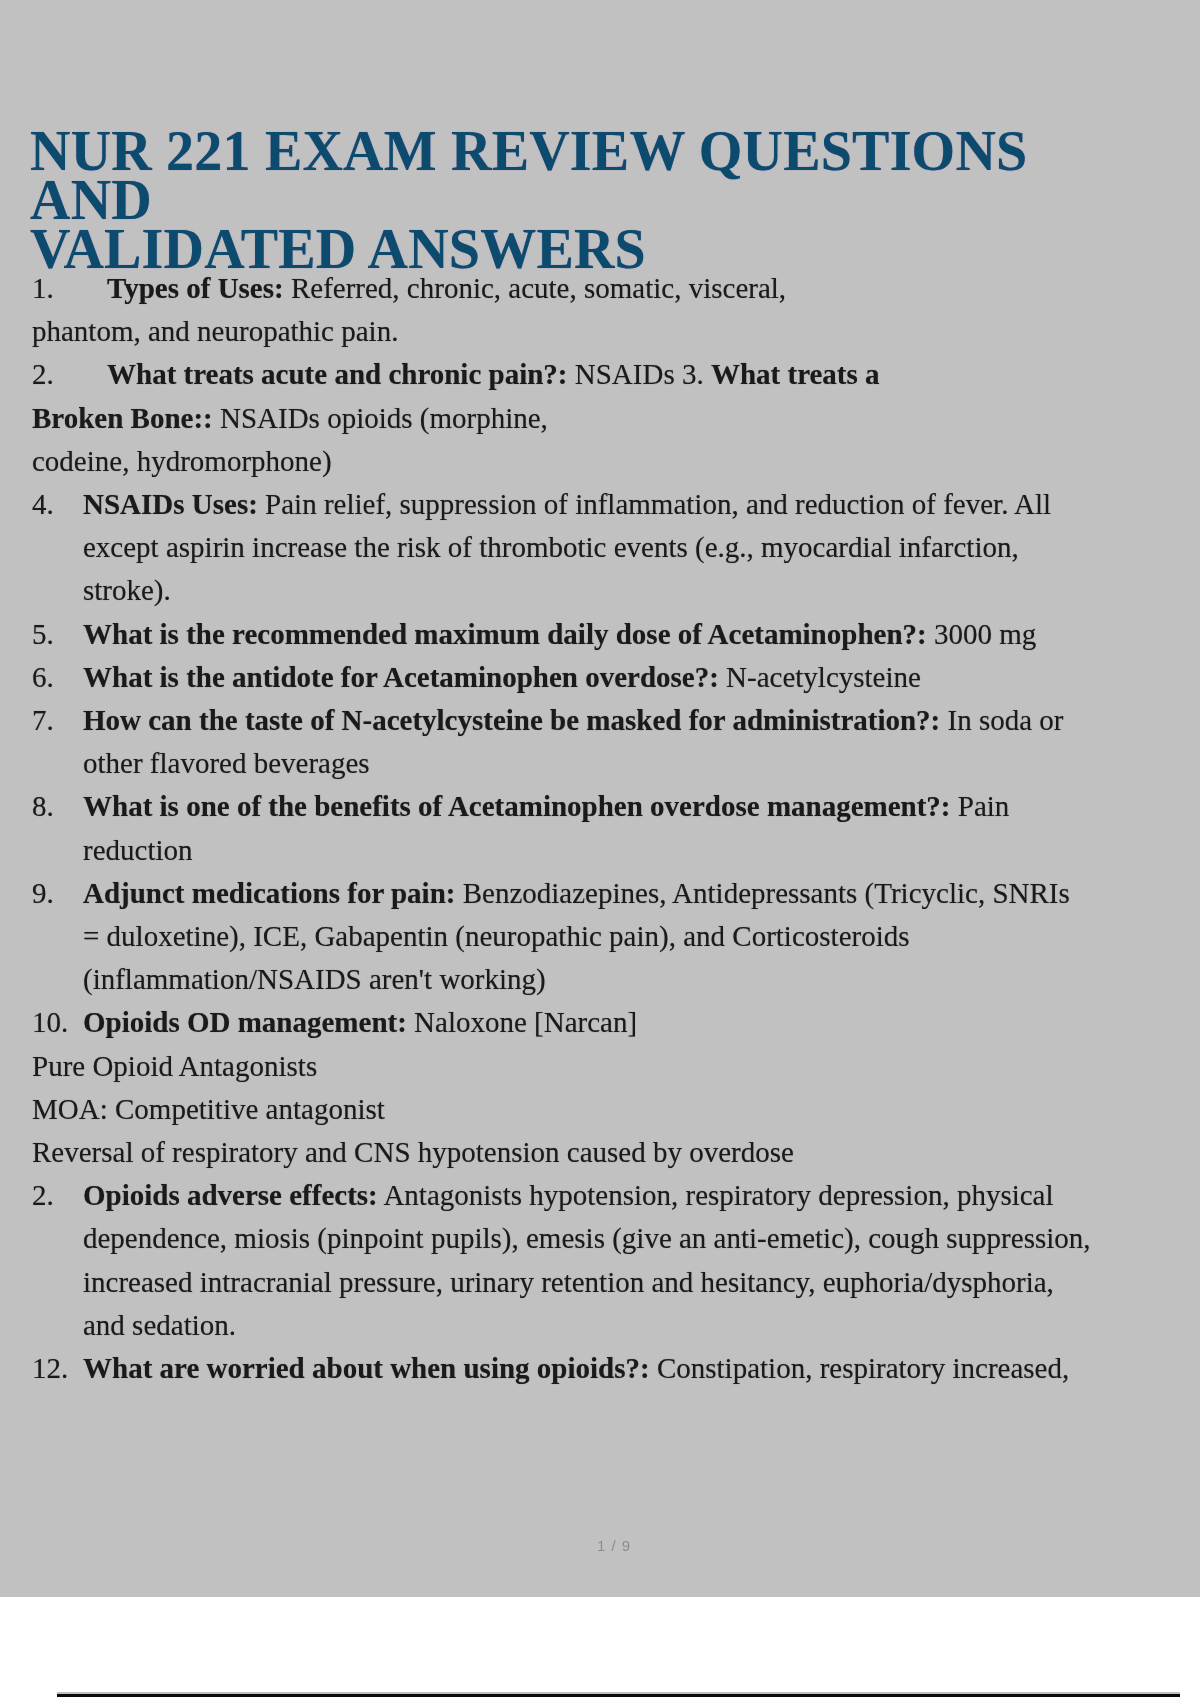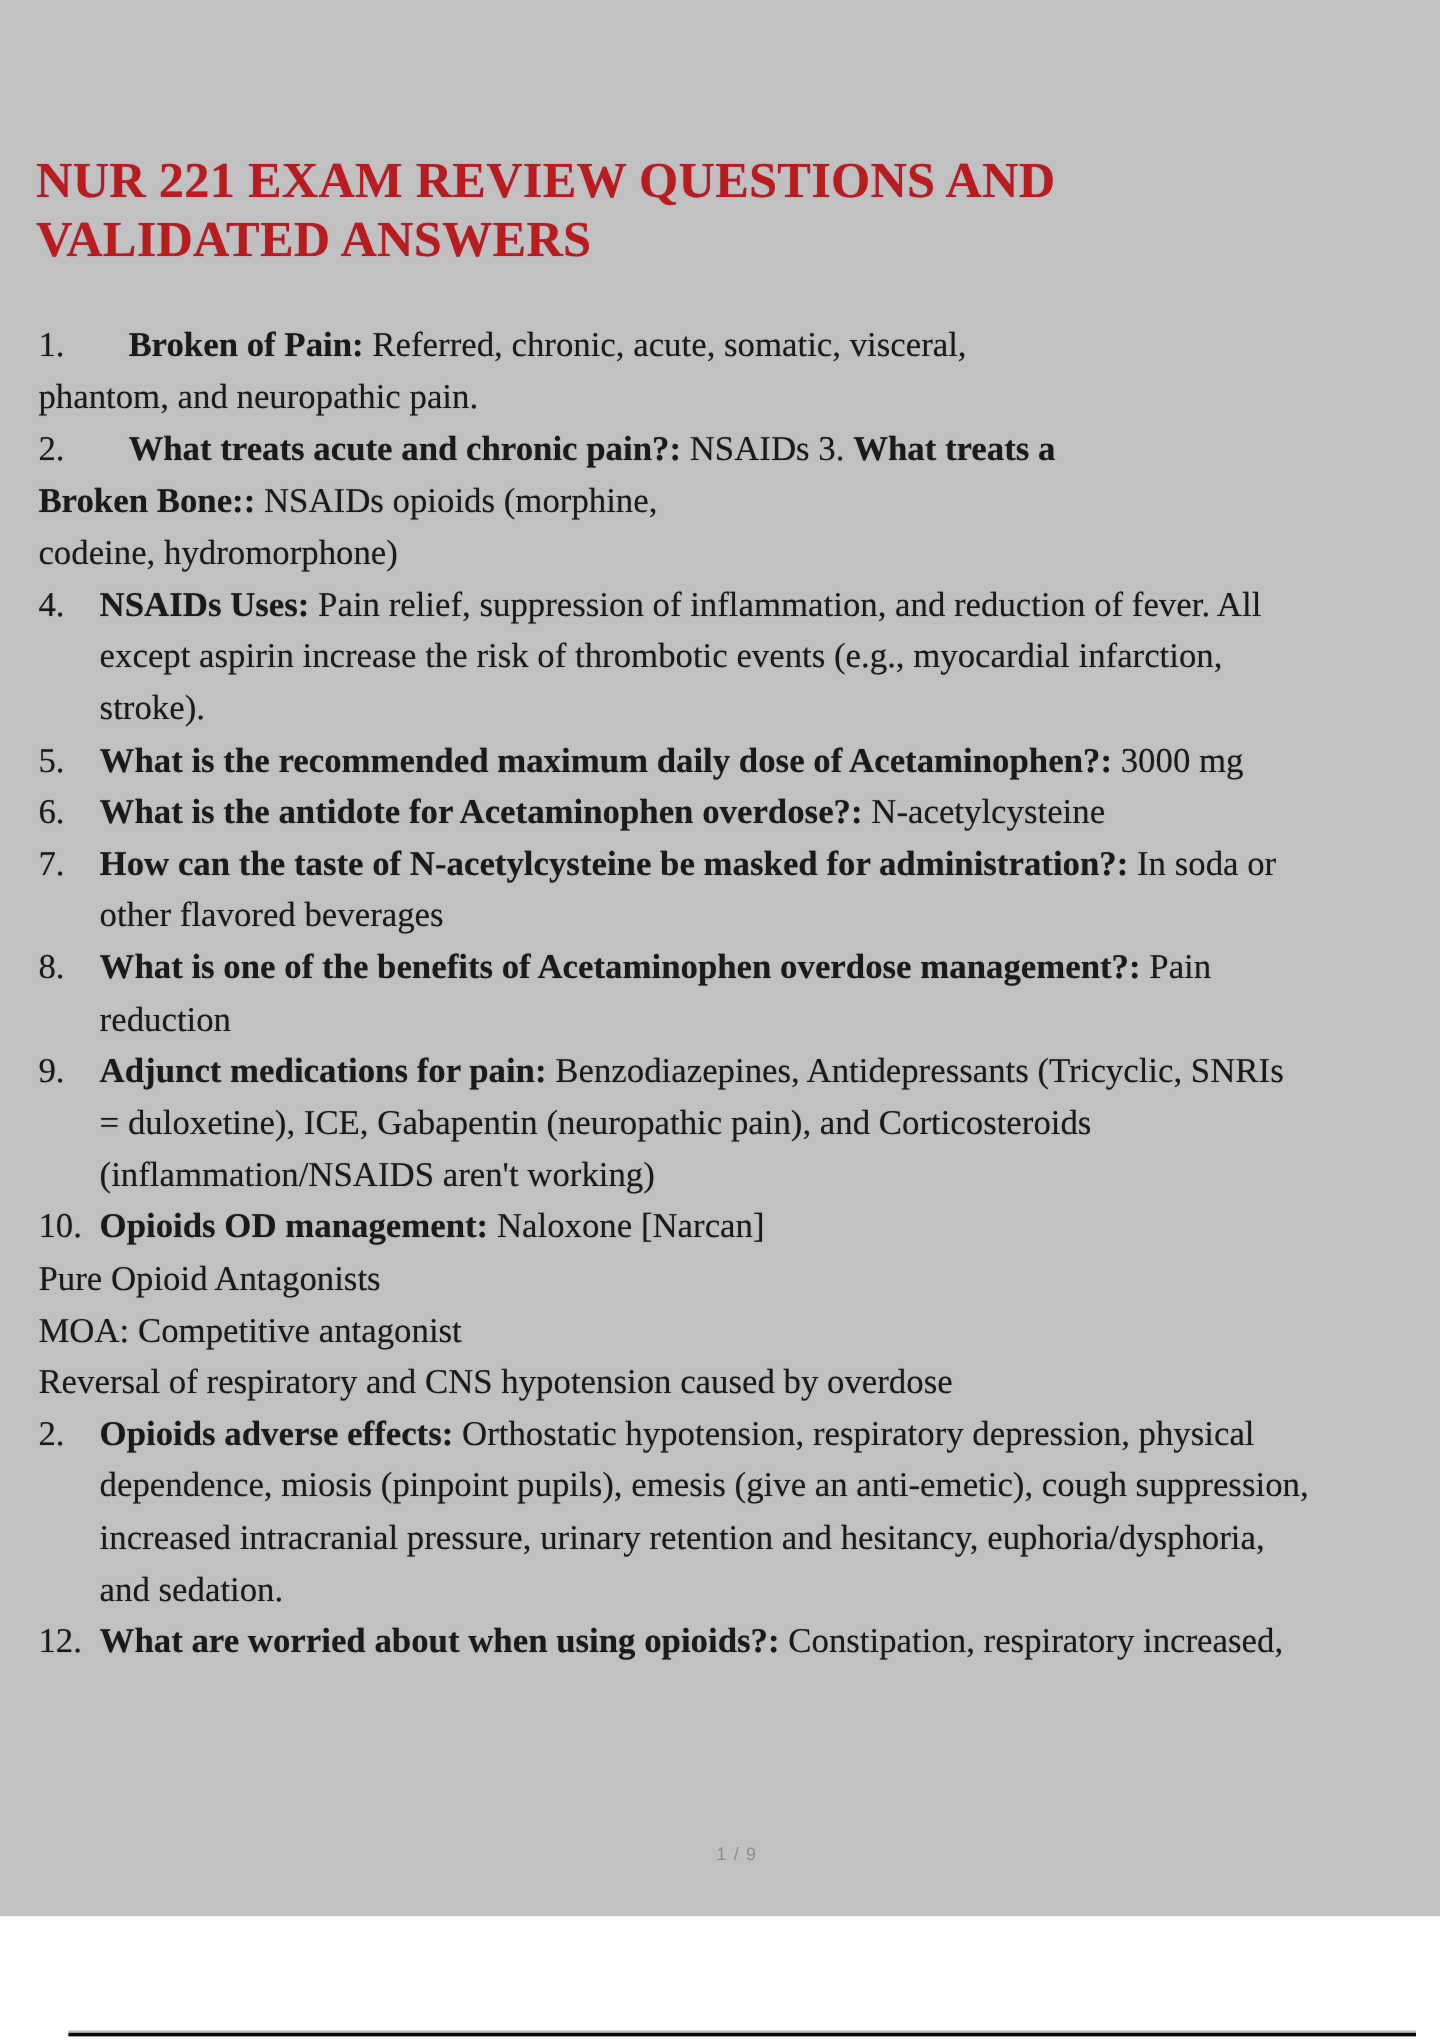--- a/index.html
+++ b/index.html
@@ -11,23 +11,23 @@
     font-family: "Liberation Serif", serif;
   }
   .page {
     position: absolute; left: 0; top: 0;
     width: 1200px; height: 1597px;
     background: #c1c1c1;
   }
   .title {
     position: absolute; left: 30px; top: 127px;
     width: 1100px;
-    font-size: 42px; font-weight: 700;
+    font-size: 56px; font-weight: 700;
     line-height: 49px;
-    color: #b91c1c;
+    color: #0c4a6e;
     text-shadow: 0 0 1px rgba(106,61,160,.55);
     letter-spacing: 0.2px;
   }
   .doc-body {
     position: absolute; left: 32px; top: 267px; right: 0;
     font-size: 29px;
     line-height: 43.2px;
     color: #1a1a1a;
     text-shadow: 0 0 1px rgba(26,26,26,.45);
   }
@@ -61,42 +61,42 @@
 </head>
 <body>
 
 <div class="page">
   <div class="title">
     <div>NUR 221 EXAM REVIEW QUESTIONS AND</div>
     <div>VALIDATED ANSWERS</div>
   </div>
 
   <div class="doc-body">
-      <div class="ln numwide"><span class="no">1.</span><span class="b">Broken of Pain:</span><span class="r"> Referred, chronic, acute, somatic, visceral,</span></div>
+      <div class="ln numwide"><span class="no">1.</span><span class="b">Types of Uses:</span><span class="r"> Referred, chronic, acute, somatic, visceral,</span></div>
       <div class="ln plain"><span class="r">phantom, and neuropathic pain.</span></div>
       <div class="ln numwide"><span class="no">2.</span><span class="b">What treats acute and chronic pain?:</span><span class="r"> NSAIDs 3. </span><span class="b">What treats a</span></div>
       <div class="ln plain"><span class="b">Broken Bone::</span><span class="r"> NSAIDs opioids (morphine,</span></div>
       <div class="ln plain"><span class="r">codeine, hydromorphone)</span></div>
       <div class="ln num"><span class="no">4.</span><span class="b">NSAIDs Uses:</span><span class="r"> Pain relief, suppression of inflammation, and reduction of fever. All</span></div>
       <div class="ln cont"><span class="r">except aspirin increase the risk of thrombotic events (e.g., myocardial infarction,</span></div>
       <div class="ln cont"><span class="r">stroke).</span></div>
       <div class="ln num"><span class="no">5.</span><span class="b">What is the recommended maximum daily dose of Acetaminophen?:</span><span class="r"> 3000 mg</span></div>
       <div class="ln num"><span class="no">6.</span><span class="b">What is the antidote for Acetaminophen overdose?:</span><span class="r"> N-acetylcysteine</span></div>
       <div class="ln num"><span class="no">7.</span><span class="b">How can the taste of N-acetylcysteine be masked for administration?:</span><span class="r"> In soda or</span></div>
       <div class="ln cont"><span class="r">other flavored beverages</span></div>
       <div class="ln num"><span class="no">8.</span><span class="b">What is one of the benefits of Acetaminophen overdose management?:</span><span class="r"> Pain</span></div>
       <div class="ln cont"><span class="r">reduction</span></div>
       <div class="ln num"><span class="no">9.</span><span class="b">Adjunct medications for pain:</span><span class="r"> Benzodiazepines, Antidepressants (Tricyclic, SNRIs</span></div>
       <div class="ln cont"><span class="r">= duloxetine), ICE, Gabapentin (neuropathic pain), and Corticosteroids</span></div>
       <div class="ln cont"><span class="r">(inflammation/NSAIDS aren't working)</span></div>
       <div class="ln num"><span class="no">10.</span><span class="b">Opioids OD management:</span><span class="r"> Naloxone [Narcan]</span></div>
       <div class="ln plain"><span class="r">Pure Opioid Antagonists</span></div>
       <div class="ln plain"><span class="r">MOA: Competitive antagonist</span></div>
       <div class="ln plain"><span class="r">Reversal of respiratory and CNS hypotension caused by overdose</span></div>
-      <div class="ln num"><span class="no">2.</span><span class="b">Opioids adverse effects:</span><span class="r"> Orthostatic hypotension, respiratory depression, physical</span></div>
+      <div class="ln num"><span class="no">2.</span><span class="b">Opioids adverse effects:</span><span class="r"> Antagonists hypotension, respiratory depression, physical</span></div>
       <div class="ln cont"><span class="r">dependence, miosis (pinpoint pupils), emesis (give an anti-emetic), cough suppression,</span></div>
       <div class="ln cont"><span class="r">increased intracranial pressure, urinary retention and hesitancy, euphoria/dysphoria,</span></div>
       <div class="ln cont"><span class="r">and sedation.</span></div>
       <div class="ln num"><span class="no">12.</span><span class="b">What are worried about when using opioids?:</span><span class="r"> Constipation, respiratory increased,</span></div>
     </div>
 
   <div class="pageno">1 / 9</div>
 </div>
 
 <div class="gap"></div>

